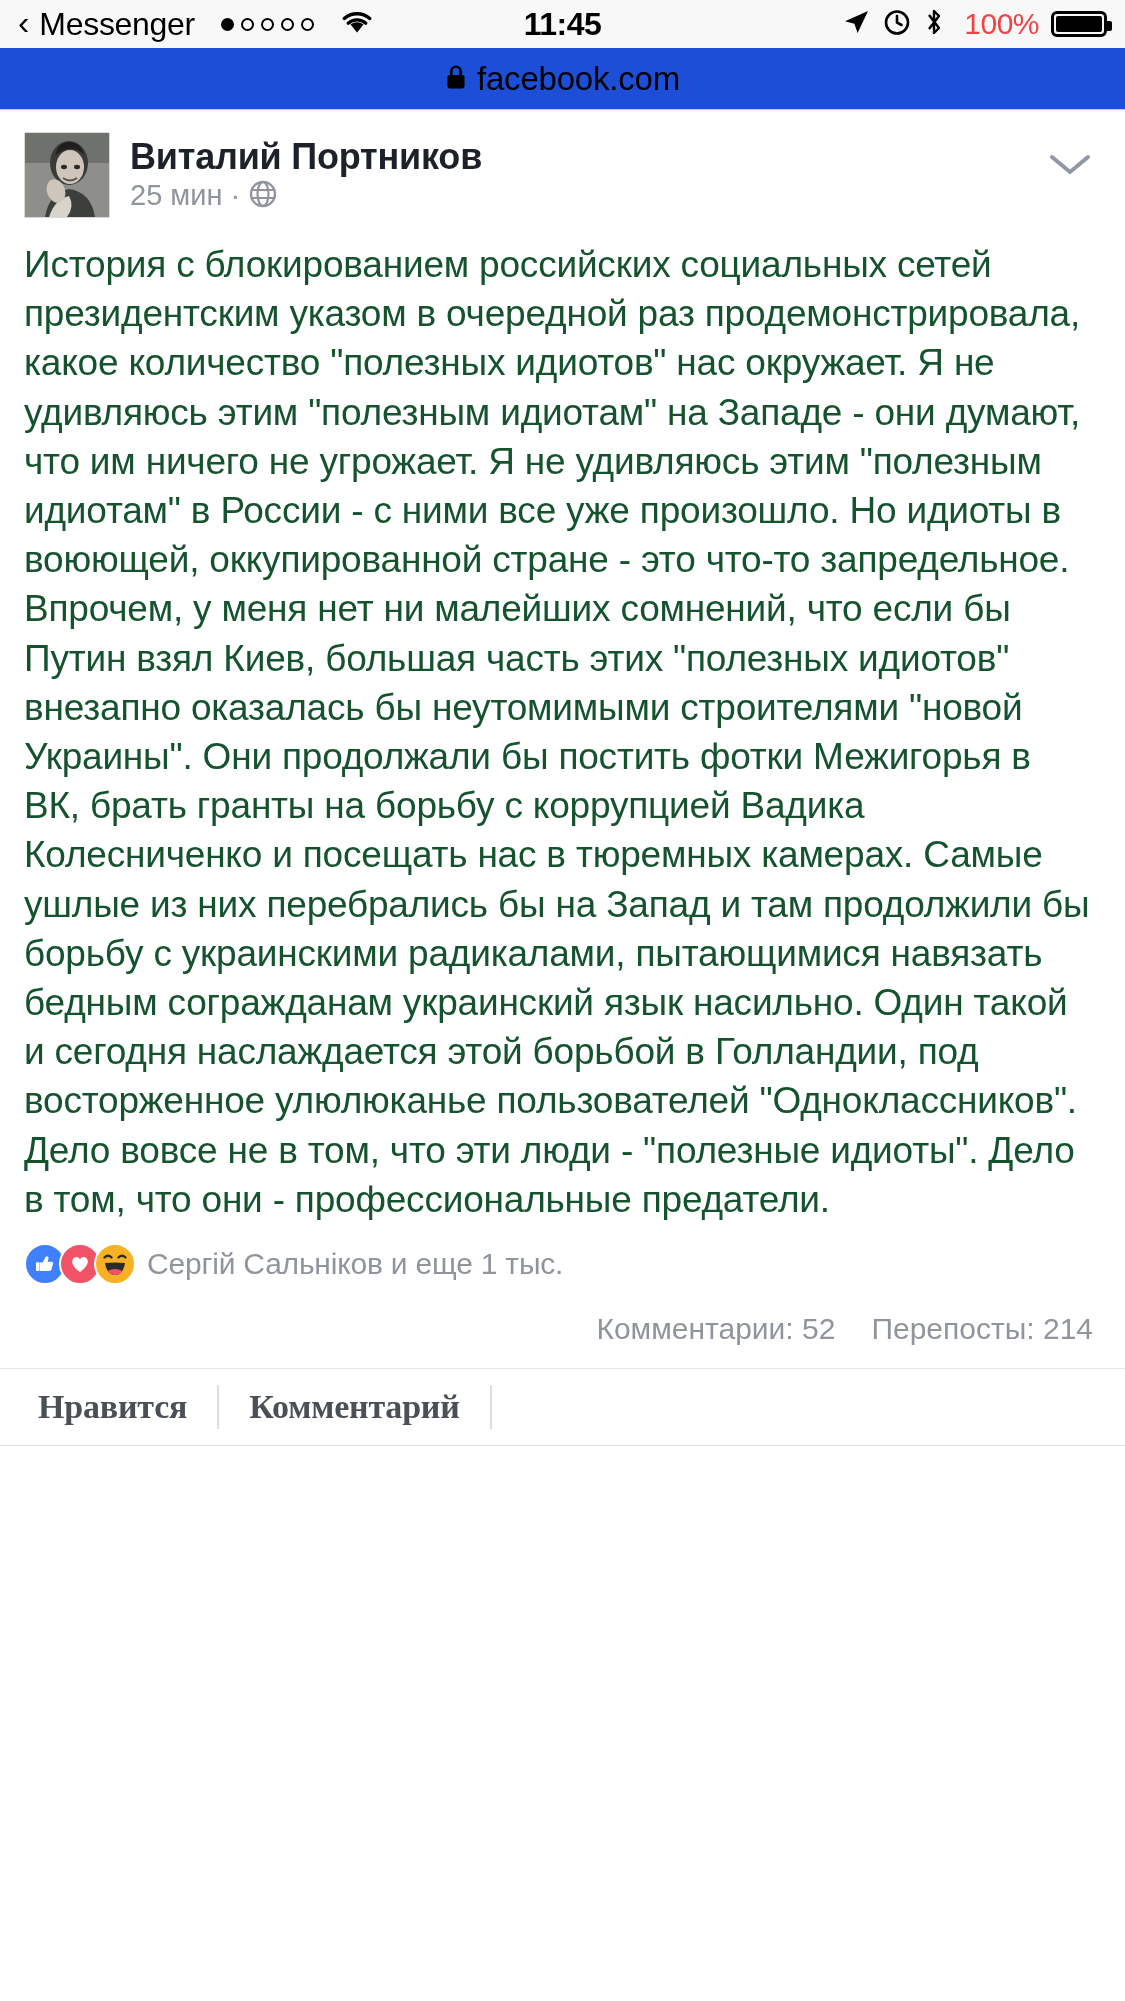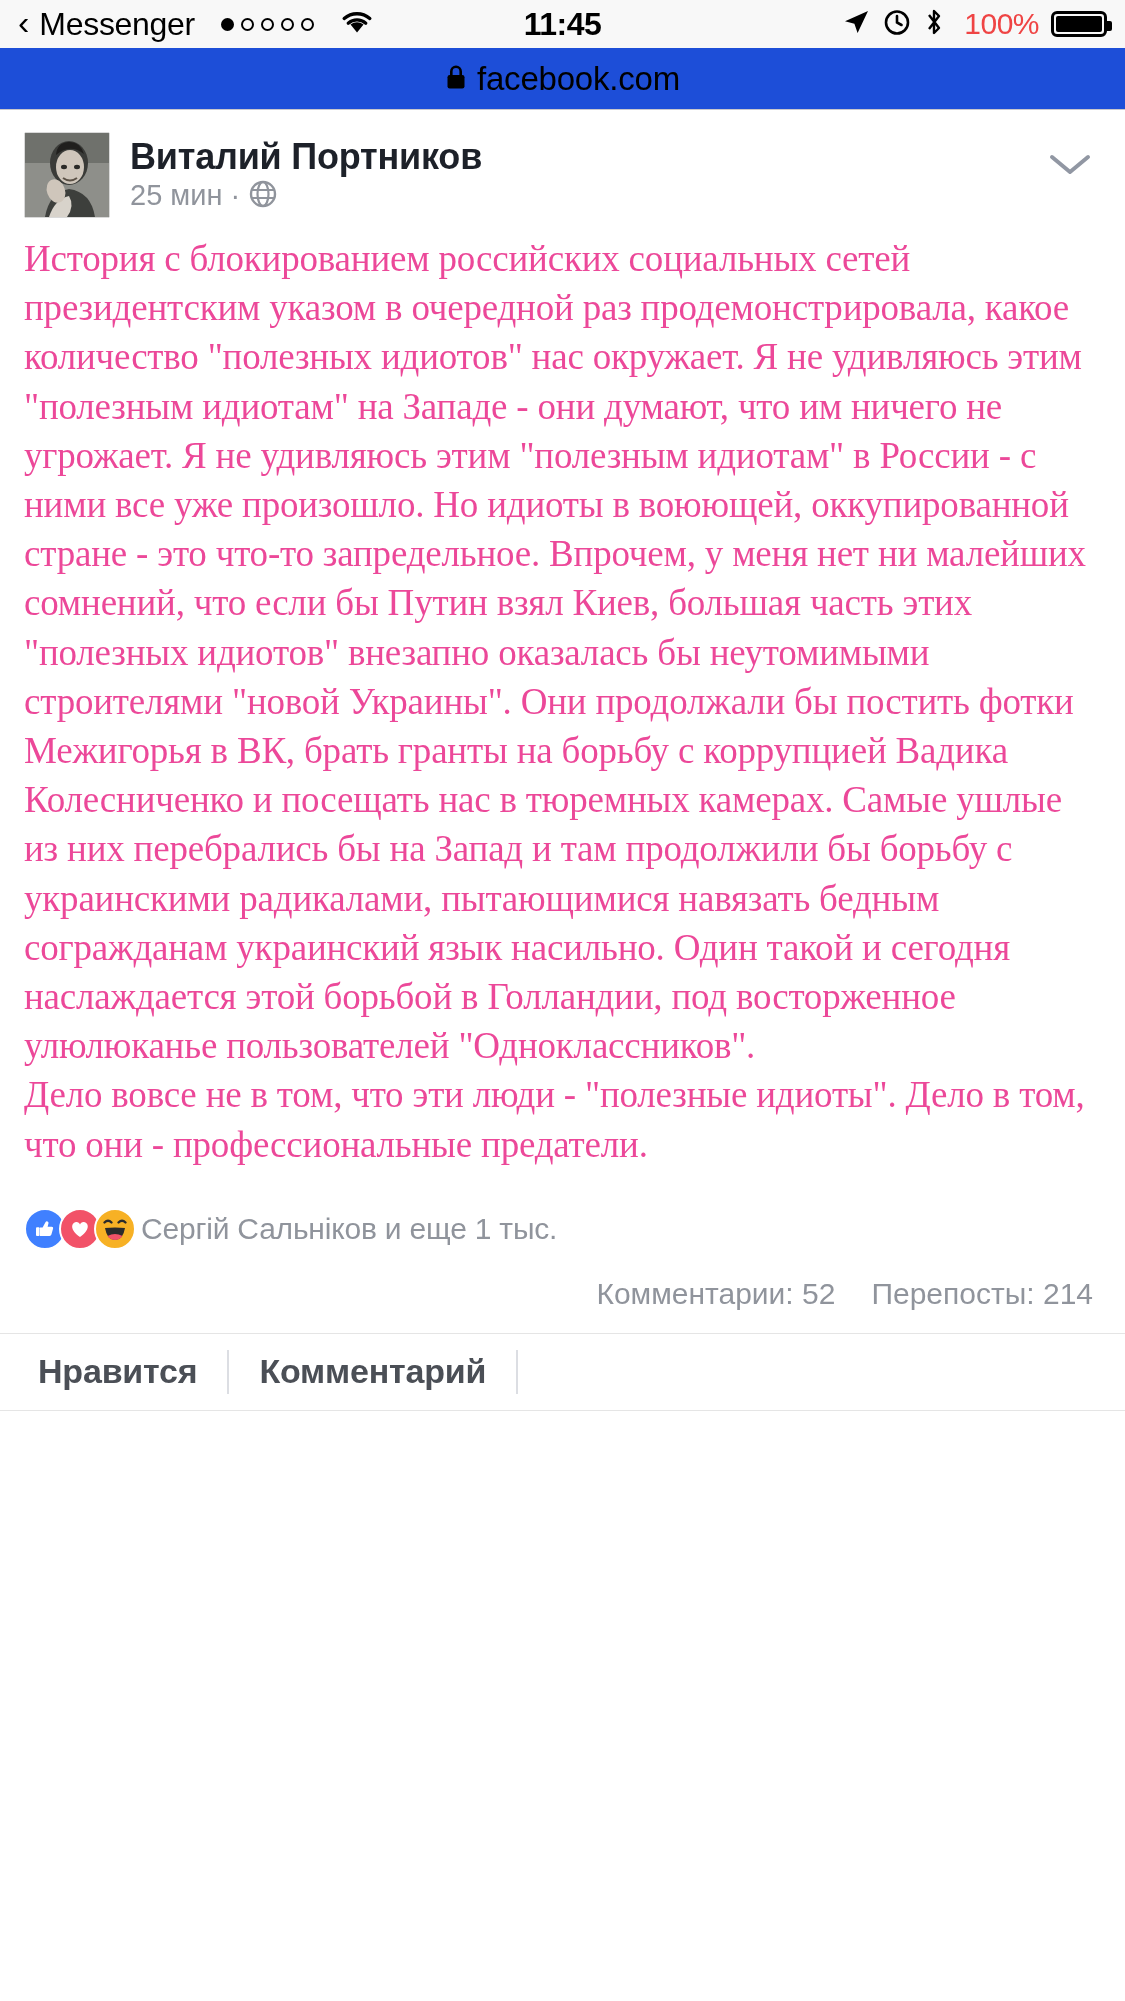--- a/index.html
+++ b/index.html
@@ -176,36 +176,35 @@
   }
   .globe-icon { display: inline-block; transform: translateY(2px); }
   .chevron-down {
     position: absolute;
     right: 8px;
     top: 18px;
     color: #9197a3;
   }
 
   .post-body {
-    margin-top: 16px;
+    margin-top: 22px;
     font-size: 37px;
     line-height: 1.33;
-    color: #ec4899;
+    color: #14532d;
     white-space: pre-wrap;
     letter-spacing: -0.2px;
     padding-right: 6px;
-    font-family: Liberation Serif, serif;
   }
 
   
   .reactions-row {
-    margin-top: 39px;
-    display: flex;
-    align-items: center;
-    gap: 12px;
+    margin-top: 19px;
+    display: flex;
+    align-items: center;
+    gap: 18px;
   }
   .reaction-icons {
     display: flex;
     align-items: center;
   }
   .r-icon {
     width: 42px;
     height: 42px;
     border-radius: 50%;
     border: 2px solid #fff;
@@ -240,20 +239,21 @@
     height: 1px;
     background: #e5e5e5;
   }
   .action-bar {
     height: 76px;
     display: flex;
     align-items: center;
     background: #fff;
     padding: 0 8px;
     box-sizing: border-box;
+    font-family: Liberation Serif, serif;
   }
   .action-btn {
     font-size: 34px;
     font-weight: 700;
     color: #4b4f56;
     padding: 0 30px;
     letter-spacing: -0.2px;
     white-space: nowrap;
   }
   .action-sep {

